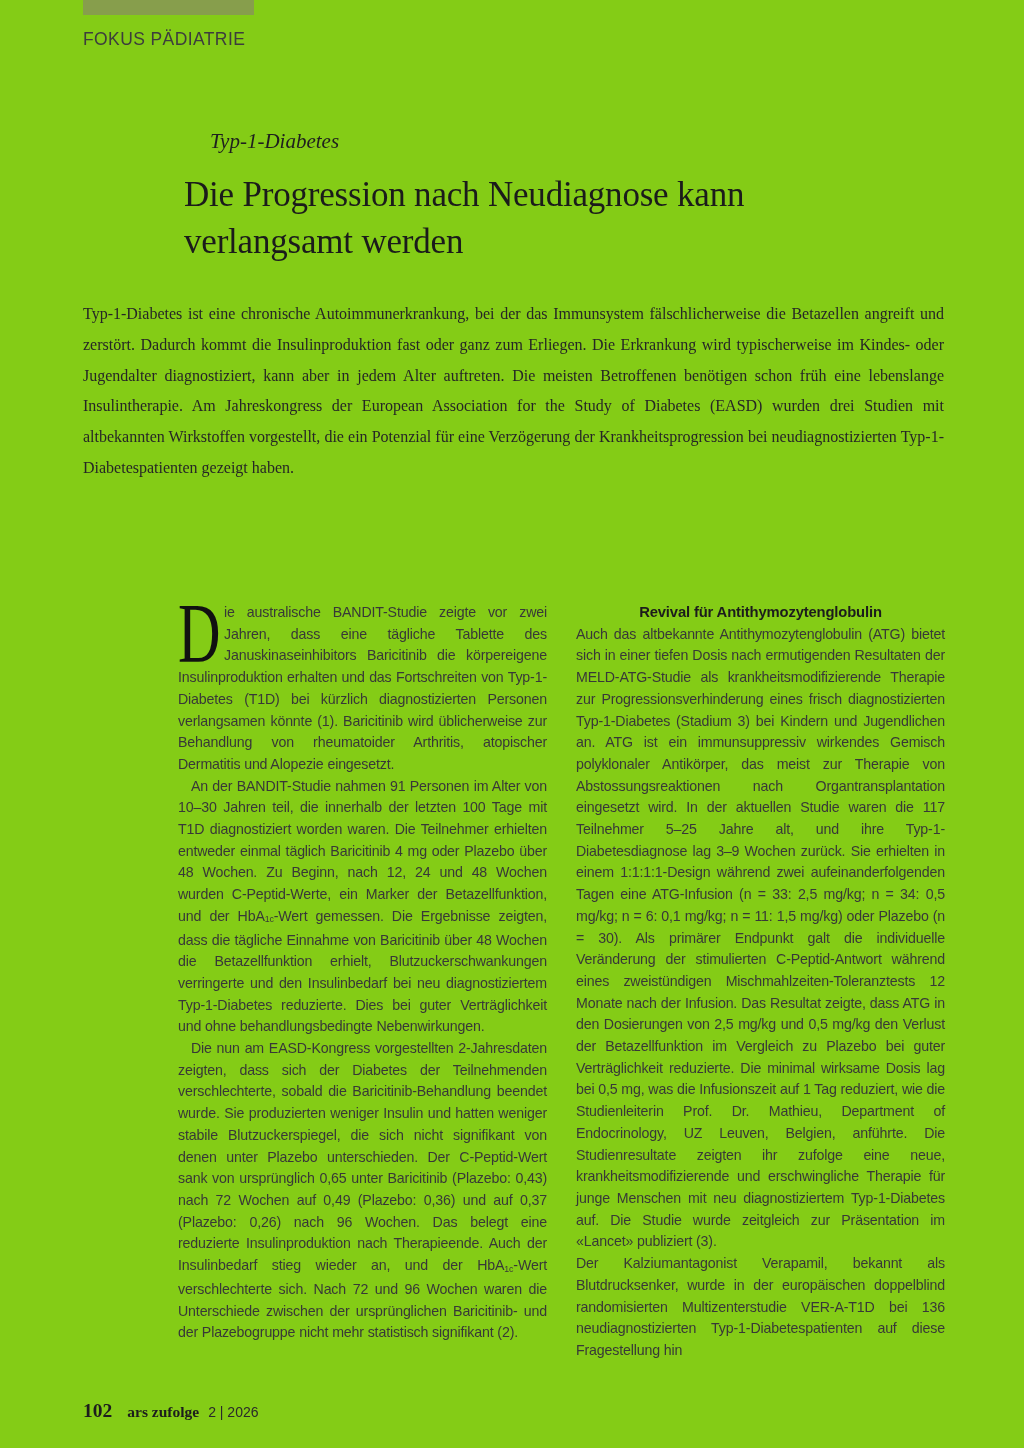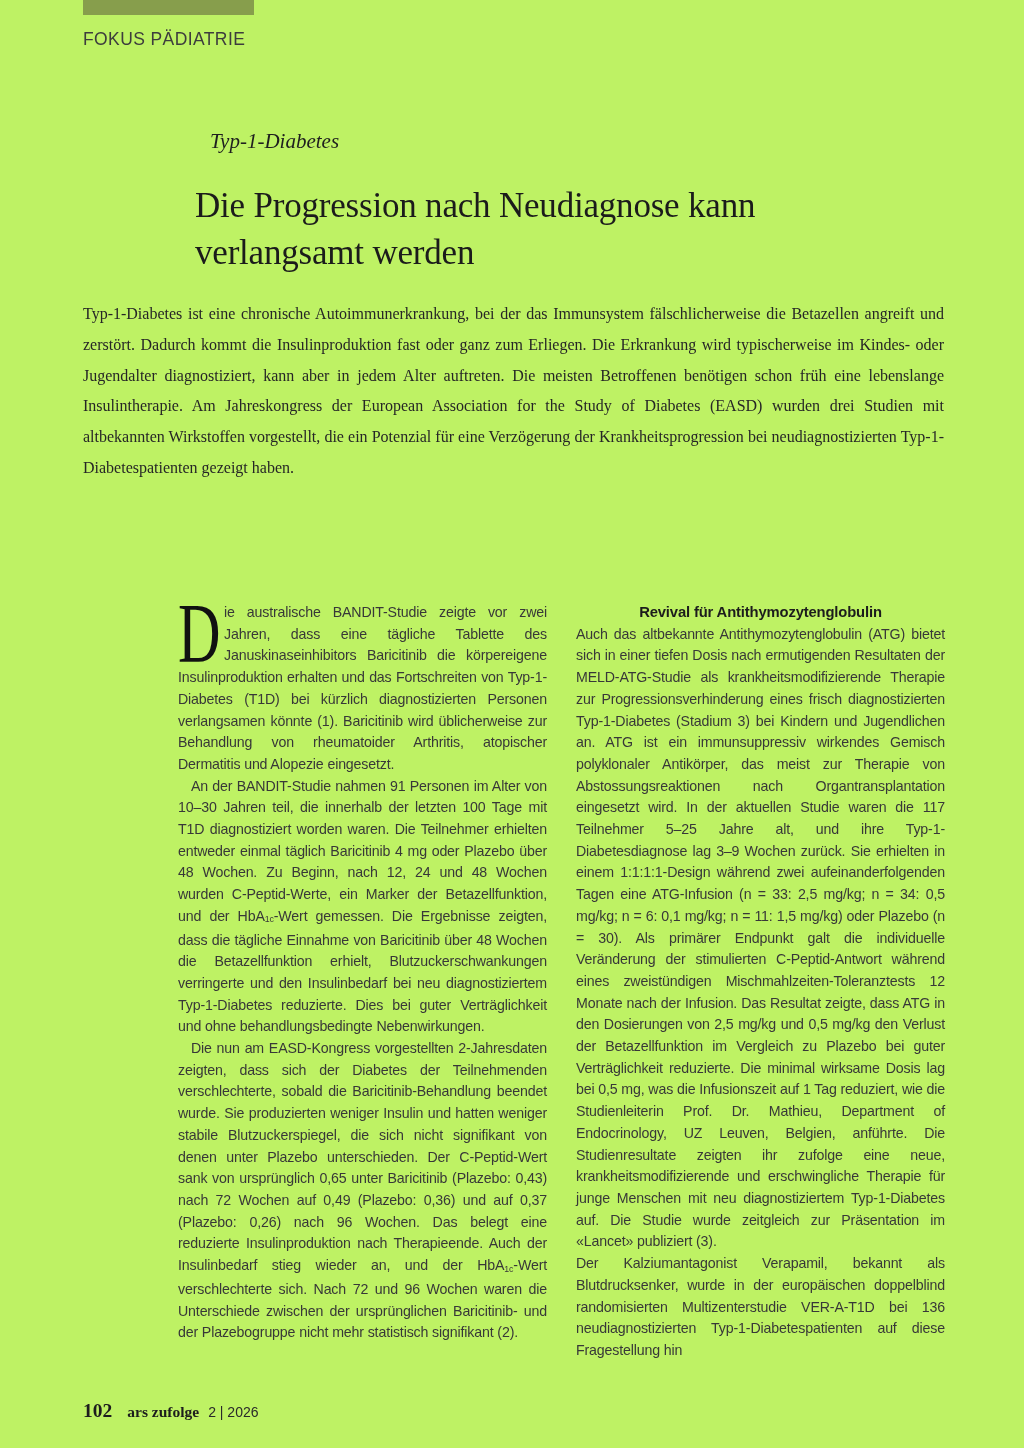--- a/index.html
+++ b/index.html
@@ -1,20 +1,20 @@
 <!DOCTYPE html>
 <html lang="de"><head>
 <meta charset="utf-8">
 <style>
   html, body { margin: 0; padding: 0; background: #ffffff; }
   .page {
     position: relative;
     width: 1024px;
     height: 1448px;
-    background: #bef264;
+    background: #84cc16;
     overflow: hidden;
     font-family: "Liberation Sans", sans-serif;
   }
 
   .accent-bar {
     position: absolute;
     left: 83px; top: 0;
     width: 171px; height: 15px;
     background: #879e4c;
   }
@@ -140,21 +140,21 @@
 <body>
 
 <div class="page">
 
   <div class="accent-bar" style="background: rgb(135, 158, 76);"></div>
 
   <div class="section-label">FOKUS PÄDIATRIE</div>
 
   <div class="kicker">Typ-1-Diabetes</div>
 
-  <h1 class="page-title" style="margin:17px;font-family:Liberation Serif, serif;">Die Progression nach Neudiagnose kann<br>verlangsamt werden</h1>
+  <h1 class="page-title" style="margin:6px;font-family:Liberation Serif, serif;">Die Progression nach Neudiagnose kann<br>verlangsamt werden</h1>
 
   <div class="lead">Typ-1-Diabetes ist eine chronische Autoimmunerkrankung, bei der das Immunsystem fälschlicherweise die Betazellen angreift und zerstört. Dadurch kommt die Insulinproduktion fast oder ganz zum Erliegen. Die Erkrankung wird typischerweise im Kindes- oder Jugendalter diagnostiziert, kann aber in jedem Alter auftreten. Die meisten Betroffenen benötigen schon früh eine lebenslange Insulintherapie. Am Jahreskongress der European Association for the Study of Diabetes (EASD) wurden drei Studien mit altbekannten Wirkstoffen vorgestellt, die ein Potenzial für eine Verzögerung der Krankheitsprogression bei neudiagnostizierten Typ-1-Diabetespatienten gezeigt haben.</div>
 
   <div class="columns">
     <div class="col">
       <p>
         <span class="dropcap"><span>D</span></span><span>ie australische BANDIT-Studie zeigte vor zwei Jahren, dass eine tägliche Tablette des Januskinaseinhibitors Baricitinib die körpereigene Insulinproduktion erhalten und das Fortschreiten von Typ-1-Diabetes (T1D) bei kürzlich diagnostizierten Personen verlangsamen könnte (1). Baricitinib wird üblicherweise zur Behandlung von rheumatoider Arthritis, atopischer Dermatitis und Alopezie eingesetzt.</span>
       </p>
       <p class="indented">An der BANDIT-Studie nahmen 91 Personen im Alter von 10–30 Jahren teil, die innerhalb der letzten 100 Tage mit T1D diagnostiziert worden waren. Die Teilnehmer erhielten entweder einmal täglich Baricitinib 4 mg oder Plazebo über 48 Wochen. Zu Beginn, nach 12, 24 und 48 Wochen wurden C-Peptid-Werte, ein Marker der Betazellfunktion, und der HbA<sub class="subsc">1c</sub>-Wert gemessen. Die Ergebnisse zeigten, dass die tägliche Einnahme von Baricitinib über 48 Wochen die Betazellfunktion erhielt, Blutzuckerschwankungen verringerte und den Insulinbedarf bei neu diagnostiziertem Typ-1-Diabetes reduzierte. Dies bei guter Verträglichkeit und ohne behandlungsbedingte Nebenwirkungen.</p>
       <p class="indented">Die nun am EASD-Kongress vorgestellten 2-Jahresdaten zeigten, dass sich der Diabetes der Teilnehmenden verschlechterte, sobald die Baricitinib-Behandlung beendet wurde. Sie produzierten weniger Insulin und hatten weniger stabile Blutzuckerspiegel, die sich nicht signifikant von denen unter Plazebo unterschieden. Der C-Peptid-Wert sank von ursprünglich 0,65 unter Baricitinib (Plazebo: 0,43) nach 72 Wochen auf 0,49 (Plazebo: 0,36) und auf 0,37 (Plazebo: 0,26) nach 96 Wochen. Das belegt eine reduzierte Insulinproduktion nach Therapieende. Auch der Insulinbedarf stieg wieder an, und der HbA<sub class="subsc">1c</sub>-Wert verschlechterte sich. Nach 72 und 96 Wochen waren die Unterschiede zwischen der ursprünglichen Baricitinib- und der Plazebogruppe nicht mehr statistisch signifikant (2).</p>

